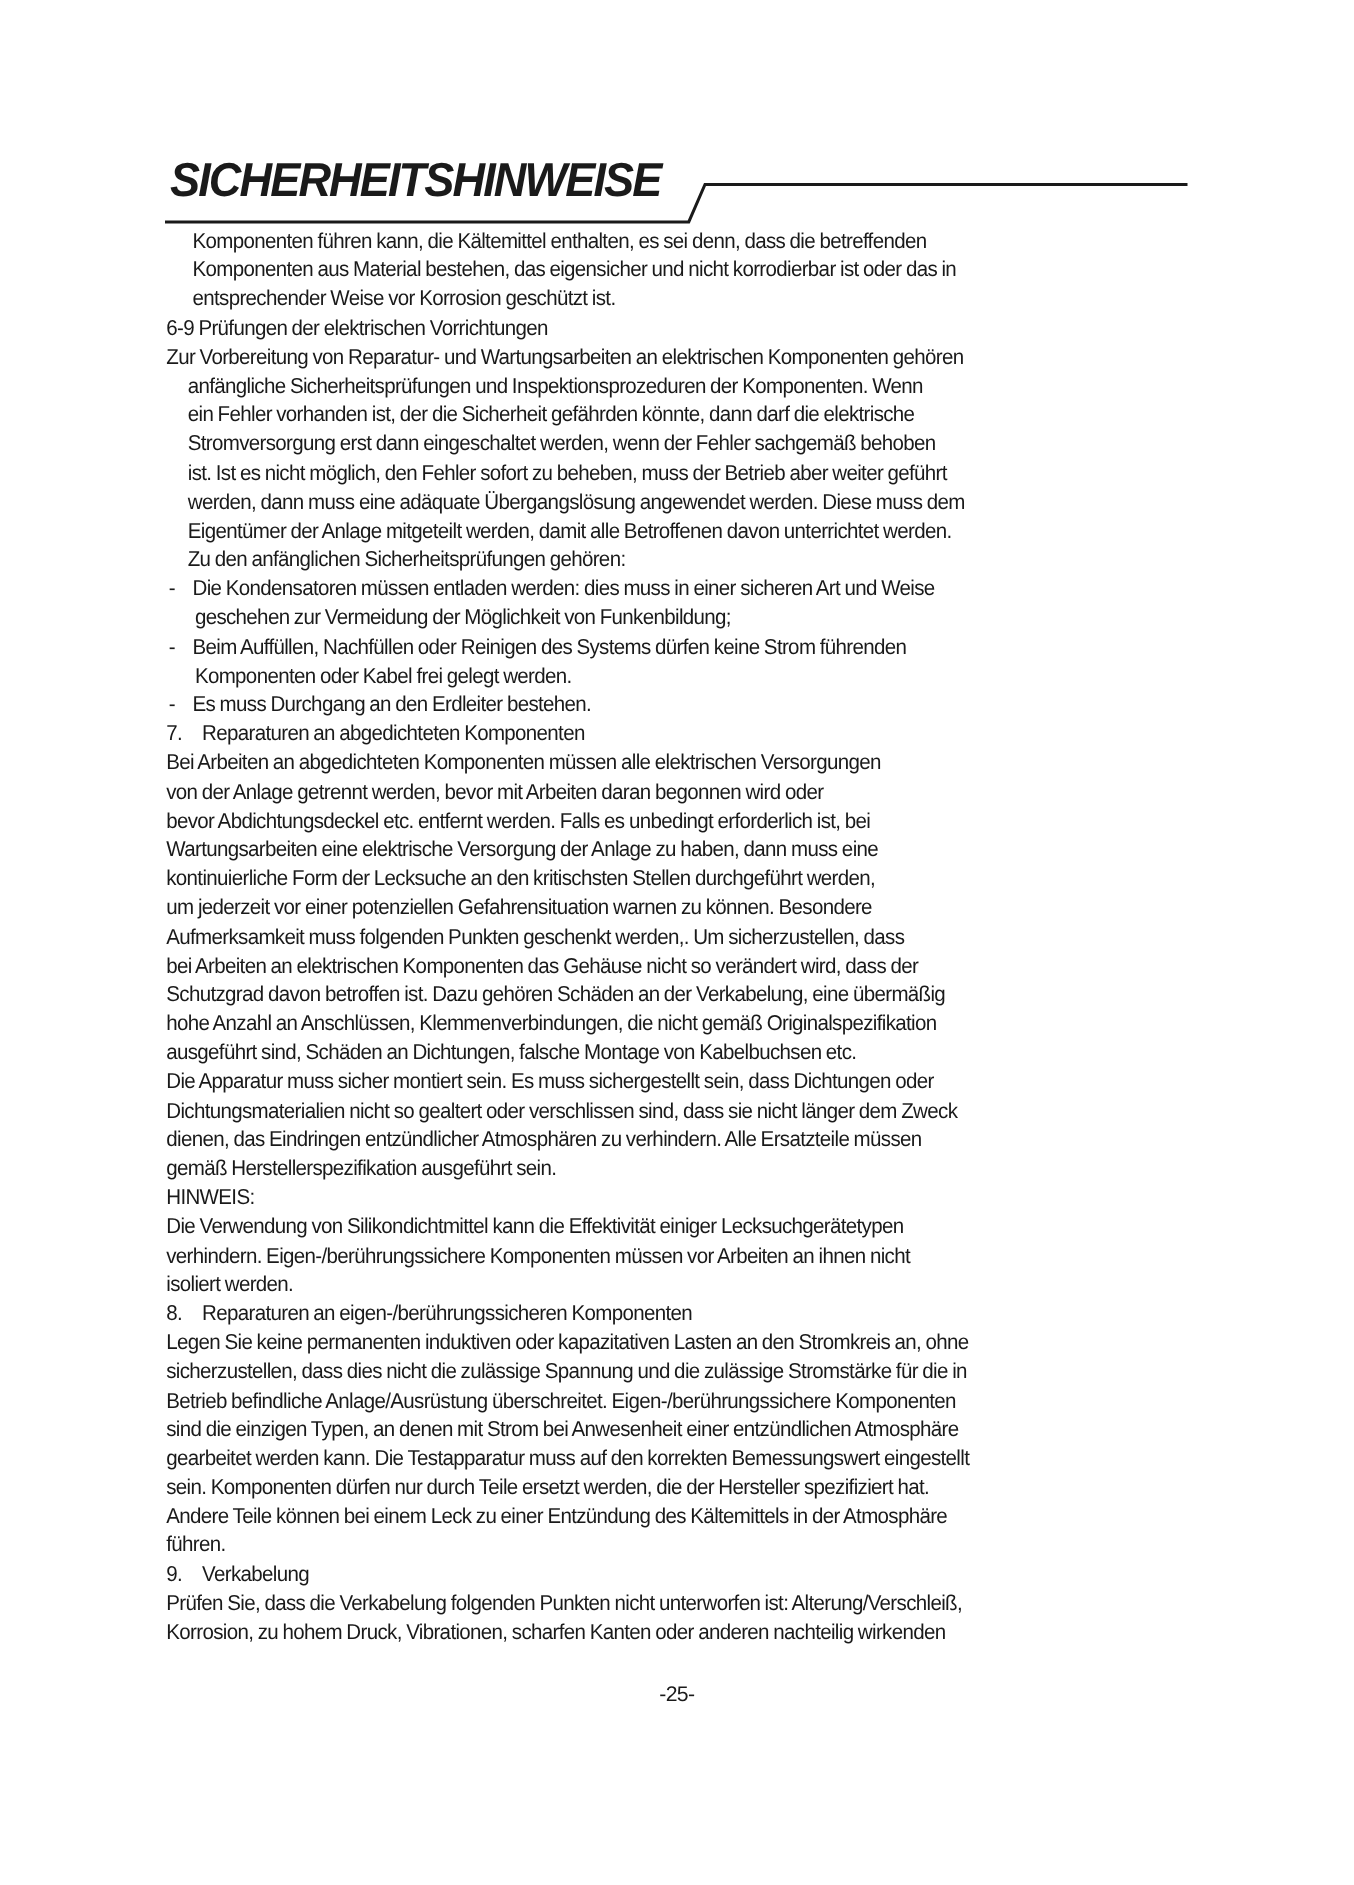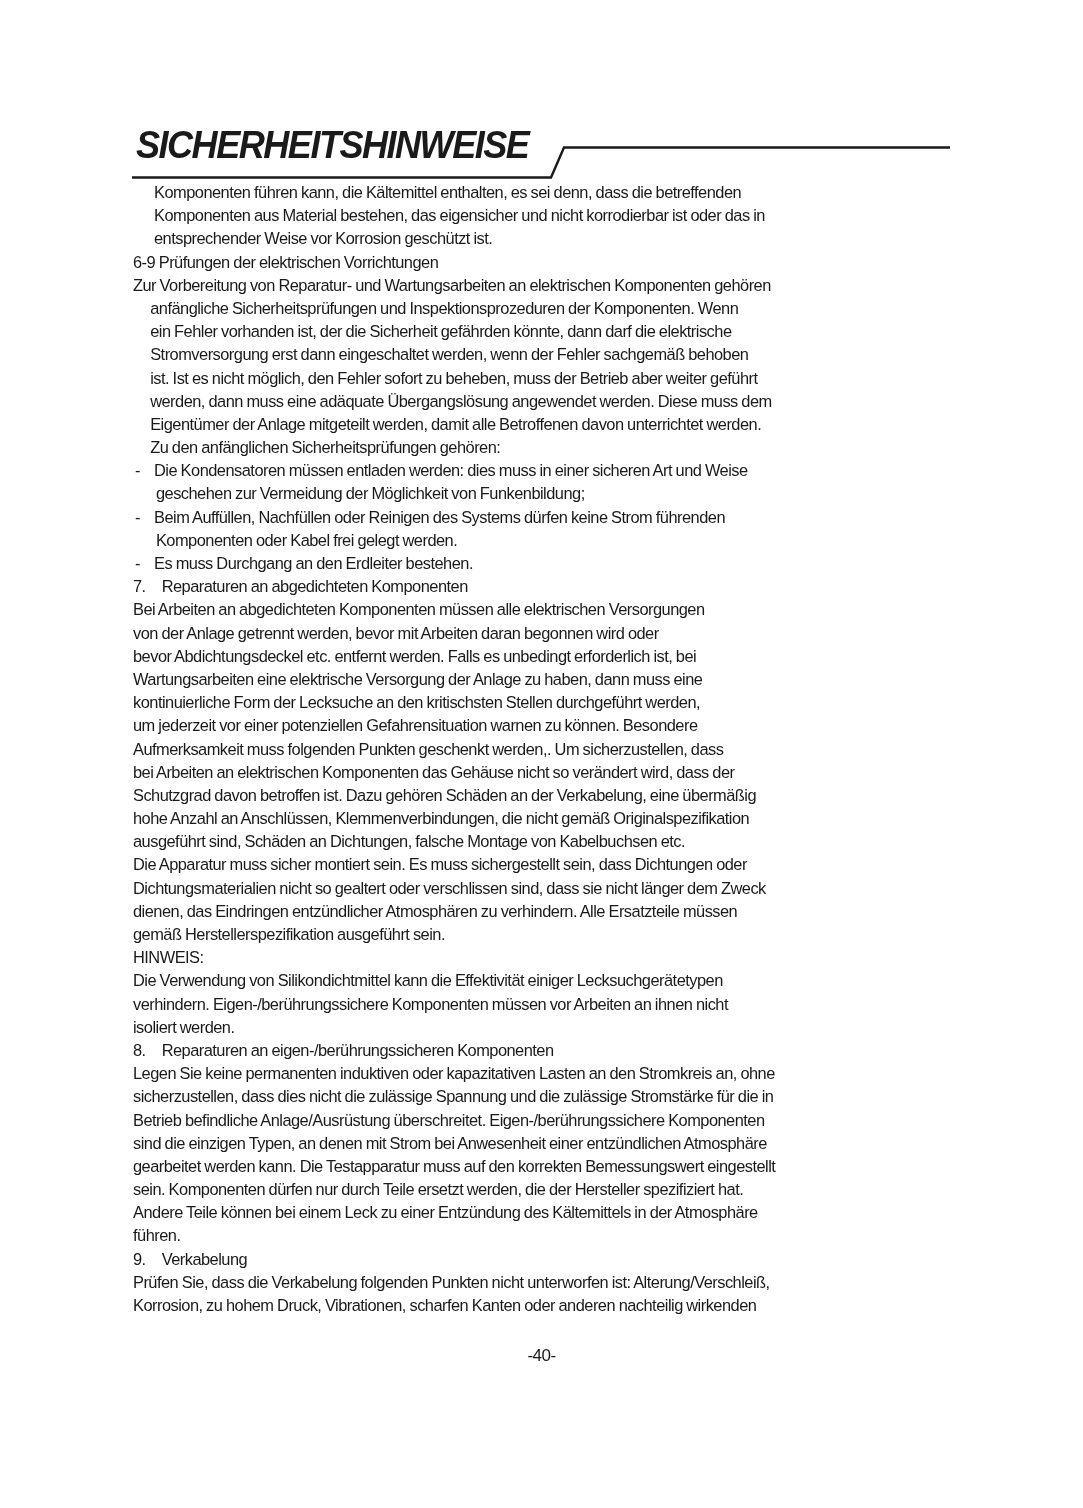--- a/index.html
+++ b/index.html
@@ -165,13 +165,13 @@
   <div>
     <div class="line num-heading">
       <span class="num">9.</span><span>Verkabelung</span>
     </div>
     <div class="line">Prüfen Sie, dass die Verkabelung folgenden Punkten nicht unterworfen ist: Alterung/Verschleiß,</div>
     <div class="line">Korrosion, zu hohem Druck, Vibrationen, scharfen Kanten oder anderen nachteilig wirkenden</div>
   </div>
 
 </div>
 
-<div class="page-number">-40-</div>
+<div class="page-number">-25-</div>
 
 </body></html>

